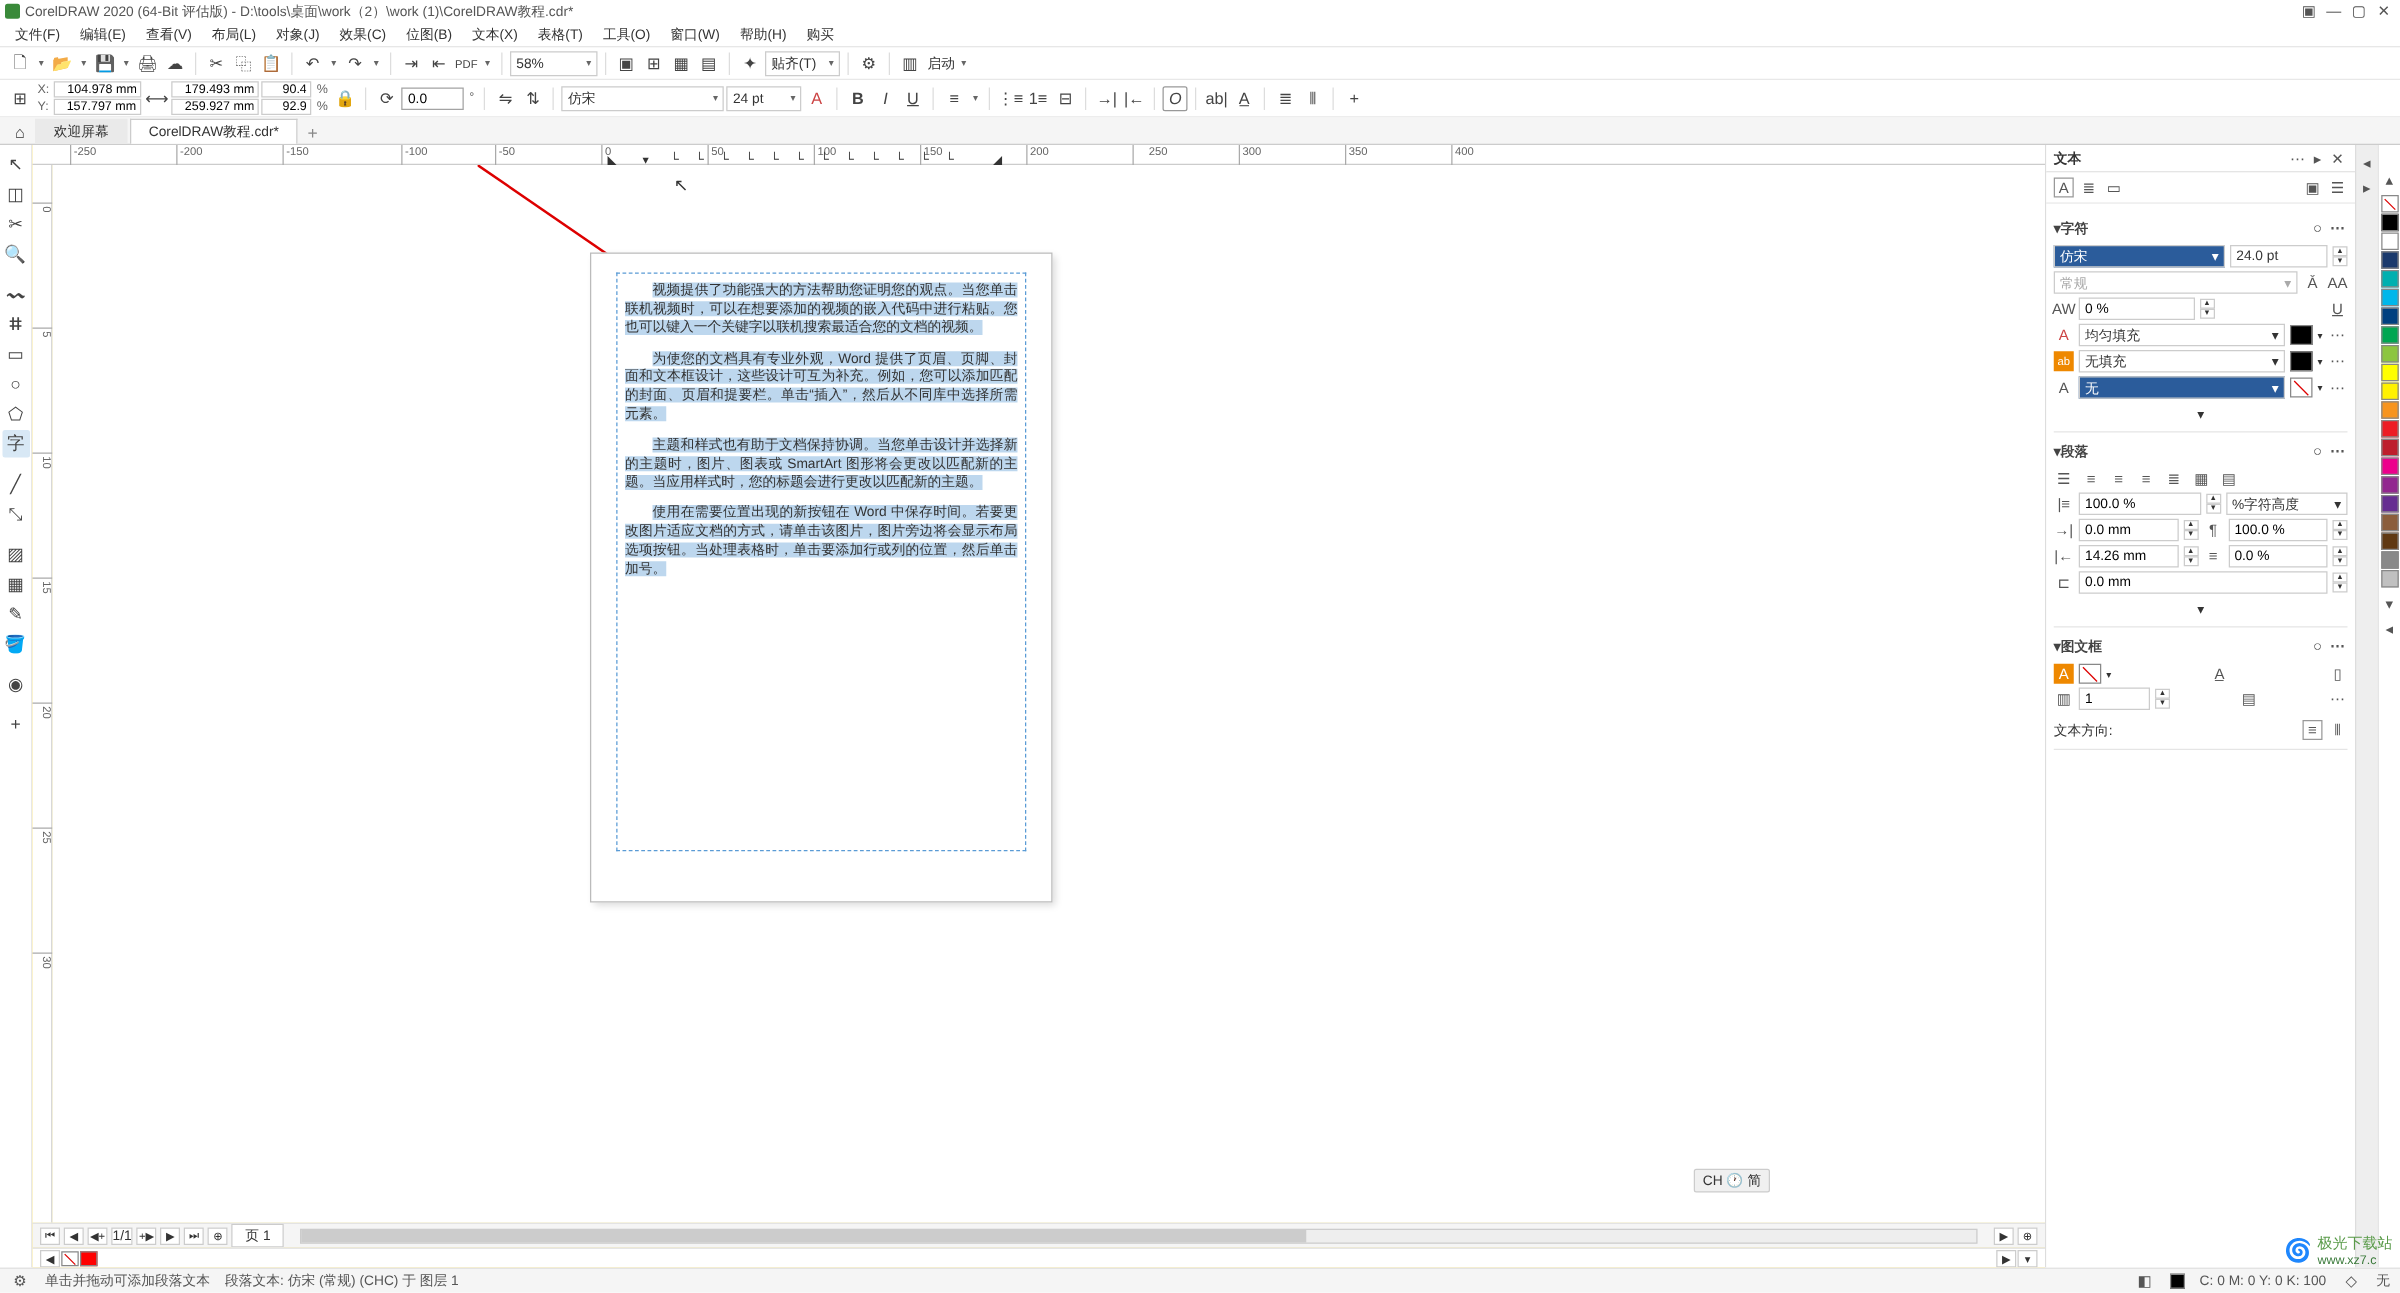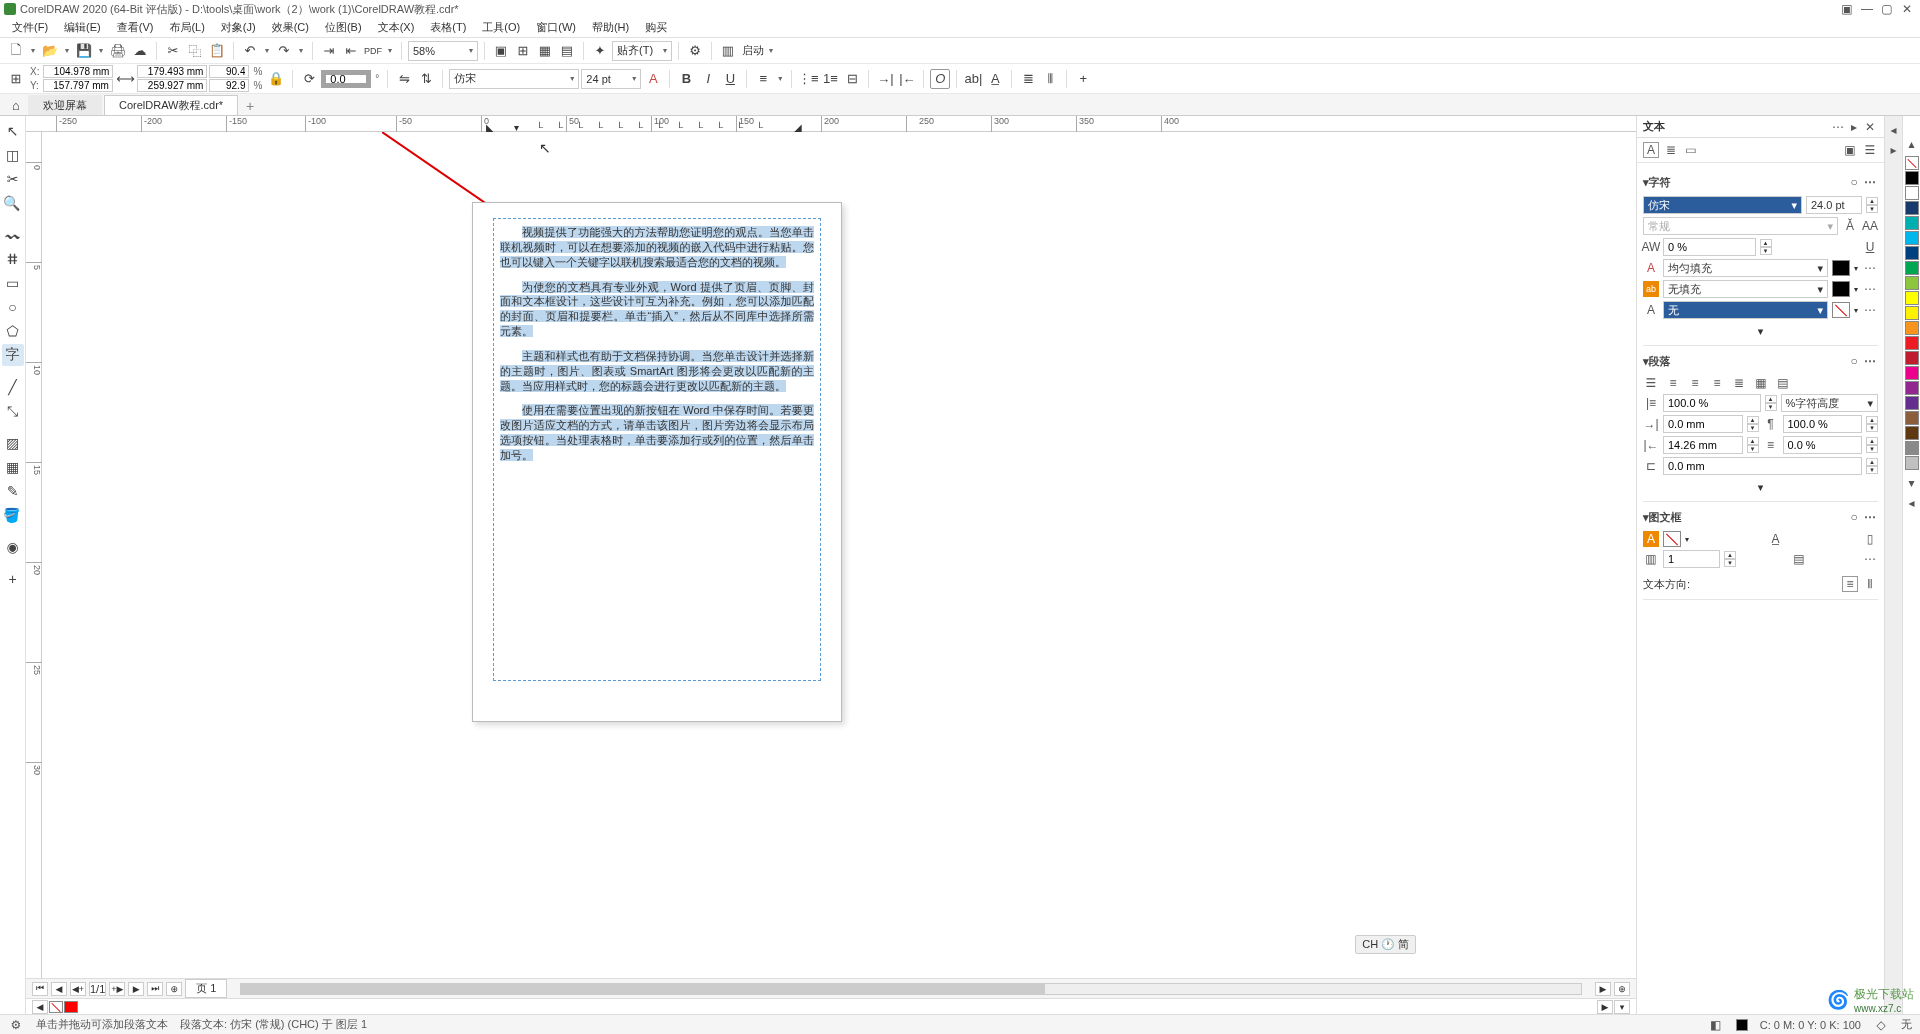--- a/index.html
+++ b/index.html
@@ -14,21 +14,21 @@
 
 
 .menu-bar { height: 20px; background: #fff; display: flex; align-items: center; padding: 0 4px; border-bottom: 1px solid #e0e0e0; font-size: 11px; }
 .menu-item { padding: 2px 8px; cursor: pointer; }
 
 
 .toolbar { height: 26px; background: #fff; display: flex; align-items: center; padding: 0 6px; border-bottom: 1px solid #e8e8e8; gap: 2px; }
 .tb-btn { width: 20px; height: 20px; display: flex; align-items: center; justify-content: center; cursor: pointer; border-radius: 2px; font-size: 13px; color: #444; }
 .tb-dd { width: 10px; height: 20px; display: flex; align-items: center; justify-content: center; font-size: 8px; color: #666; cursor: pointer; }
 .tb-sep { width: 1px; height: 18px; background: #ddd; margin: 0 4px; }
-.tb-input { height: 18px; border: 5px solid #a3a3a3; padding: 0 4px; font-size: 11px; background: #fff; }
+.tb-input { height: 18px; border: 1px solid #a3a3a3; padding: 0 4px; font-size: 11px; background: #fff; }
 .tb-combo { height: 20px; border: 1px solid #ccc; display: flex; align-items: center; padding: 0 4px; font-size: 11px; background: #fff; min-width: 60px; }
 .tb-combo .dd-arr { margin-left: auto; font-size: 8px; color: #666; }
 .label-small { font-size: 10px; color: #666; margin: 0 2px; }
 
 
 .prop-bar { height: 30px; background: #fff; display: flex; align-items: center; padding: 0 6px; border-bottom: 1px solid #e8e8e8; gap: 2px; }
 .xy-group { display: flex; flex-direction: column; gap: 1px; font-size: 10px; }
 .xy-row { display: flex; align-items: center; gap: 2px; }
 .xy-row input { width: 70px; height: 13px; border: 1px solid #ccc; font-size: 10px; padding: 0 3px; text-align: right; }
 
@@ -302,21 +302,21 @@
       <div class="tool-btn">◉</div>
       <div style="height:6px;"></div>
       <div class="tool-btn">+</div>
     </div>
 
     <div class="canvas-wrap">
       <div class="ruler-h">
         <div class="ruler-tick" style="left:30px;">-250</div>
         <div class="ruler-tick" style="left:115px;">-200</div>
         <div class="ruler-tick" style="left:200px;">-150</div>
-        <div class="ruler-tick" style="left:279px;">-100</div>
+        <div class="ruler-tick" style="left:295px;">-100</div>
         <div class="ruler-tick" style="left:370px;">-50</div>
         <div class="ruler-tick" style="left:455px;">0</div>
         <div class="ruler-tick" style="left:540px;">50</div>
         <div class="ruler-tick" style="left:625px;">100</div>
         <div class="ruler-tick" style="left:710px;">150</div>
         <div class="ruler-tick" style="left:795px;">200</div>
         <div class="ruler-tick" style="left:880px;padding-left:12px;">250</div>
         <div class="ruler-tick" style="left:965px;">300</div>
         <div class="ruler-tick" style="left:1050px;">350</div>
         <div class="ruler-tick" style="left:1135px;">400</div>
@@ -420,21 +420,21 @@
 
       <div class="panel-body">
 
         <div class="panel-section">
           <div class="panel-section-hd">▾ <span>字符</span><span style="flex:1;"></span><span class="icon-sm">○</span><span class="icon-sm">⋯</span></div>
           <div class="panel-row">
             <div class="mini-combo blue" style="flex:1;">
                 <span>仿宋</span>
                 <span style="margin-left:auto;">▾</span>
               </div>
-            <div class="mini-combo" style="width:56px;">
+            <div class="mini-combo" style="width:78px;">
                 <span>24.0 pt</span>
               </div>
             <div class="spin">
                 <div class="s">▴</div>
                 <div class="s">▾</div>
               </div>
           </div>
           <div class="panel-row">
             <div class="mini-combo" style="flex:1; color:#aaa;">
                 <span>常规</span>

